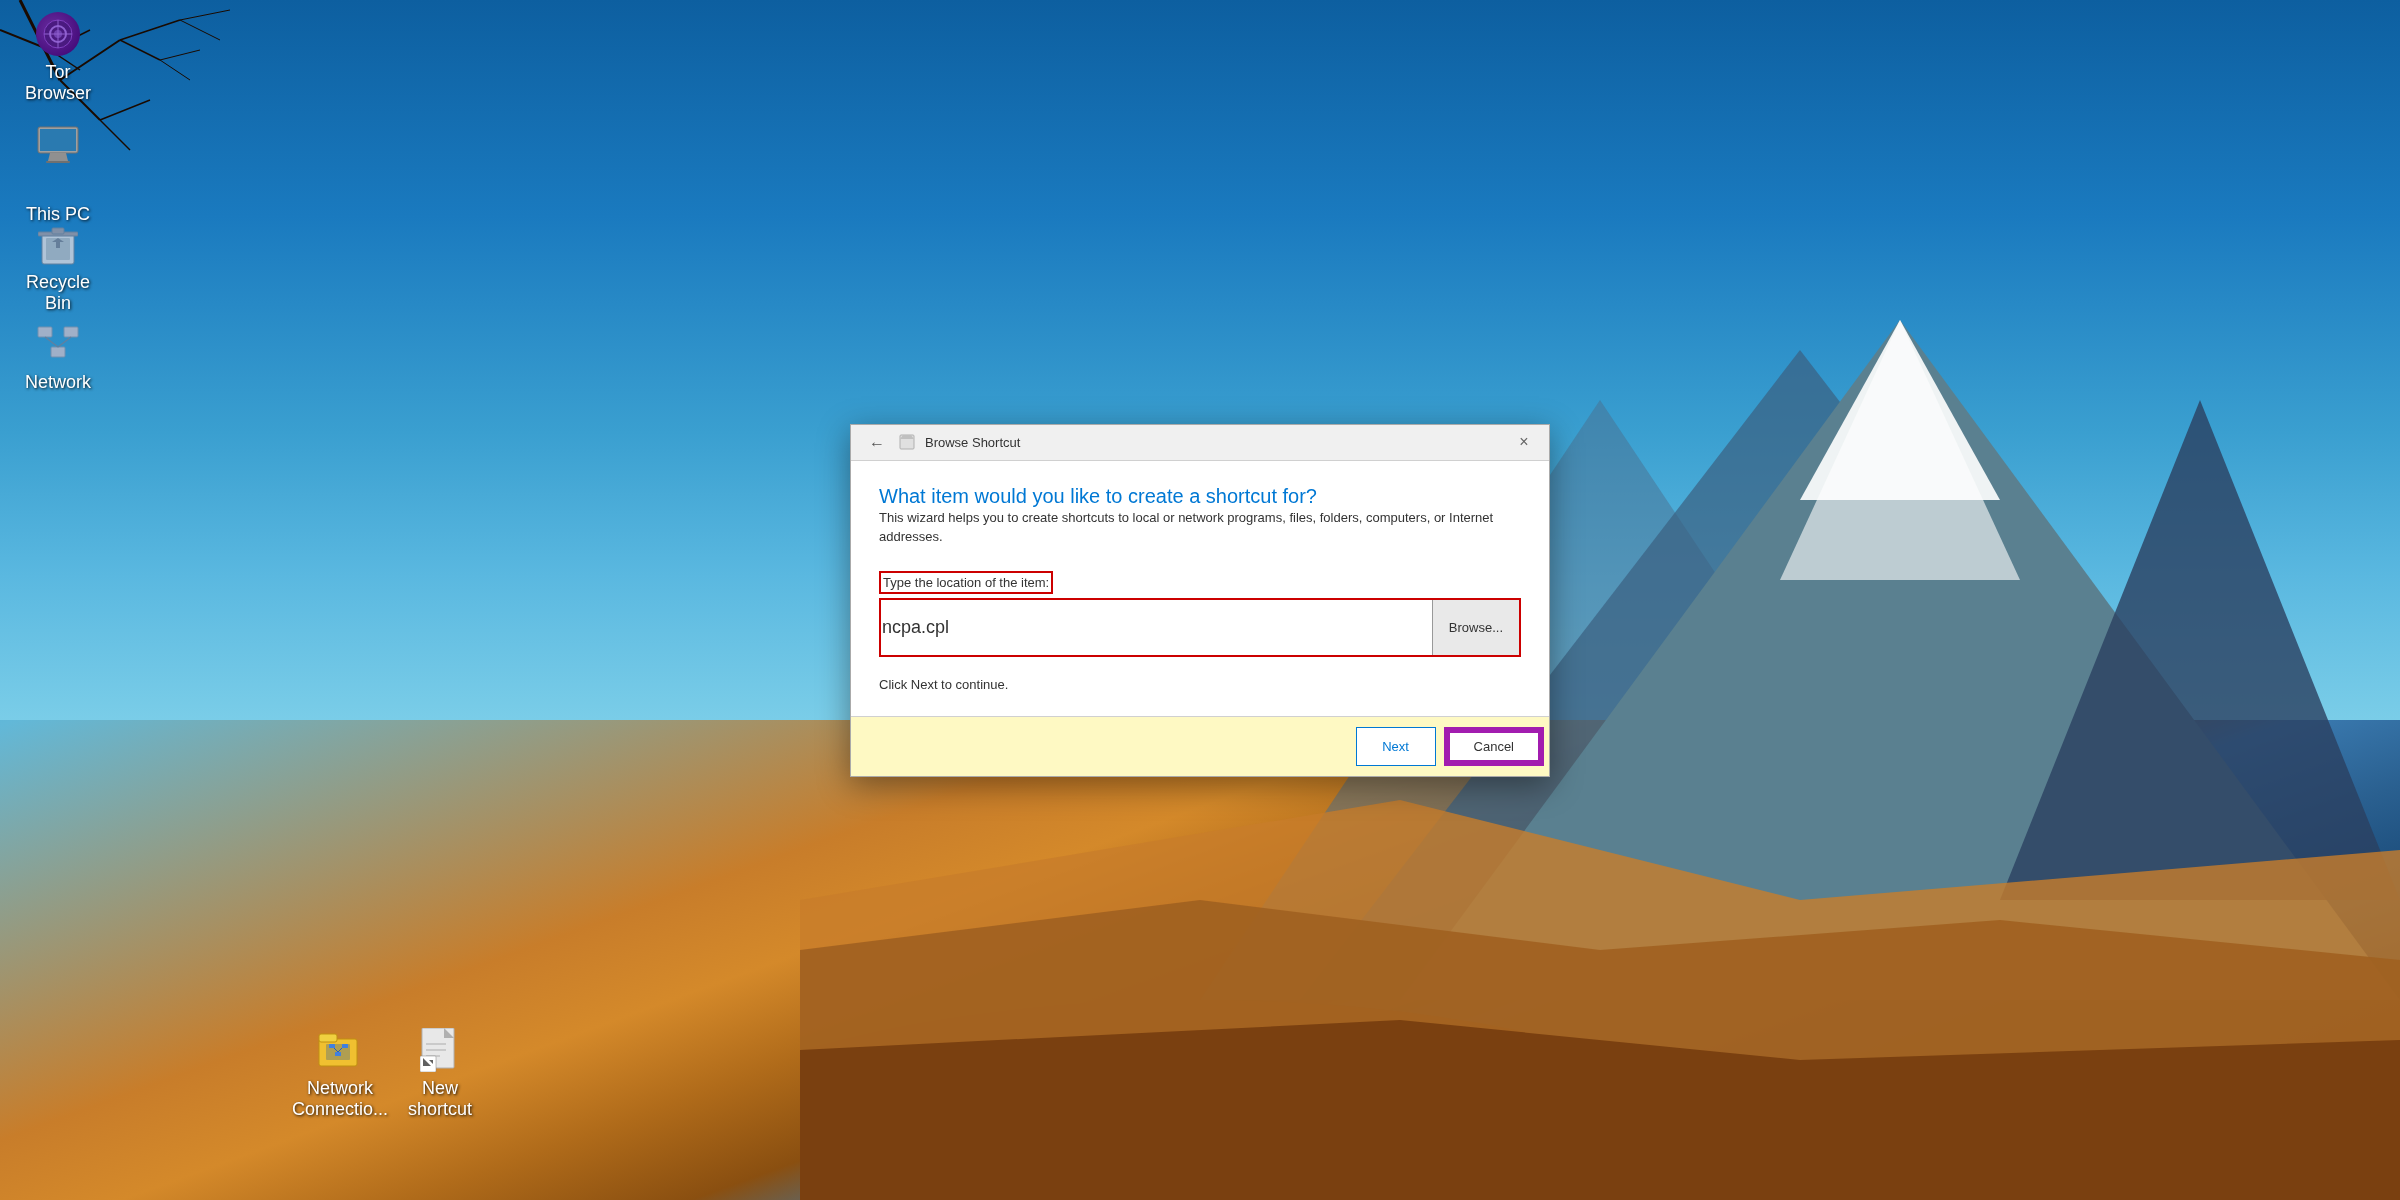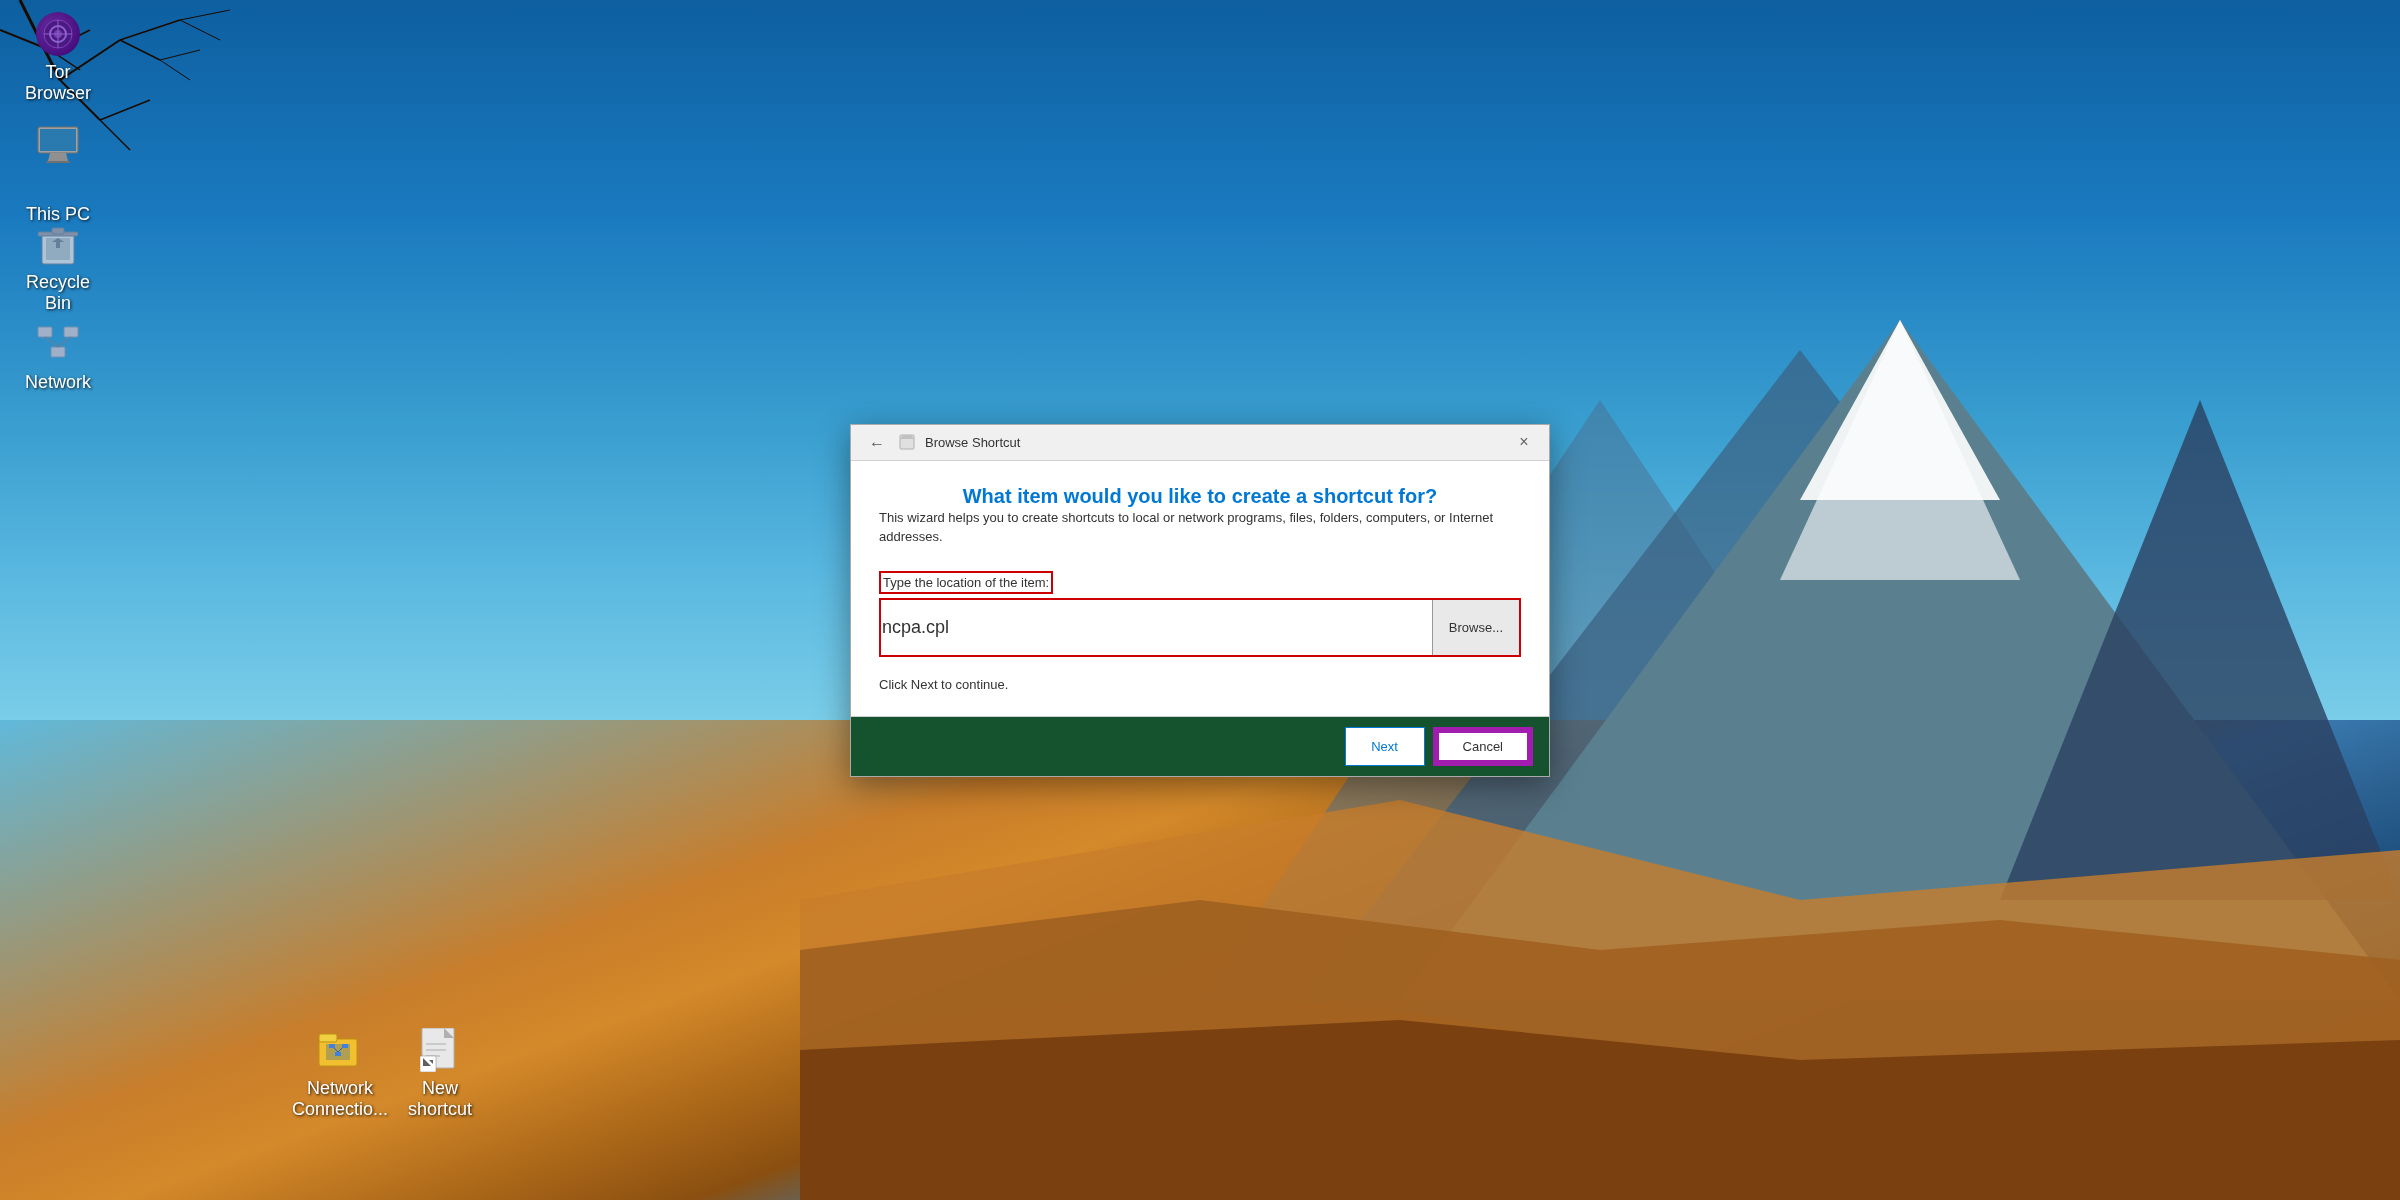--- a/index.html
+++ b/index.html
@@ -152,22 +152,21 @@
     
     .dialog-content {
       padding: 24px 28px;
       flex: 1;
     }
 
     .dialog-heading {
       font-size: 20px;
       color: #0078d4;
       margin-bottom: 0;
-      font-weight: bold;
-      text-align: center;
+      font-weight: normal;
     }
 
     .dialog-description {
       font-size: 13px;
       color: #333;
       line-height: 1.5;
       margin-bottom: 24px;
     }
 
     .input-group {
@@ -210,23 +209,23 @@
     }
 
     .click-next-text {
       font-size: 13px;
       color: #333;
       margin-top: 20px;
     }
 
     
     .dialog-footer {
-      background: #14532d;
+      background: #fef9c3;
       border-top: 1px solid #d0d0d0;
-      padding: 10px 16px;
+      padding: 10px 5px;
       display: flex;
       justify-content: flex-end;
       gap: 8px;
     }
 
     .btn-next {
       background: white;
       border: 1px solid #0078d4;
       color: #0078d4;
       padding: 6px 24px;

